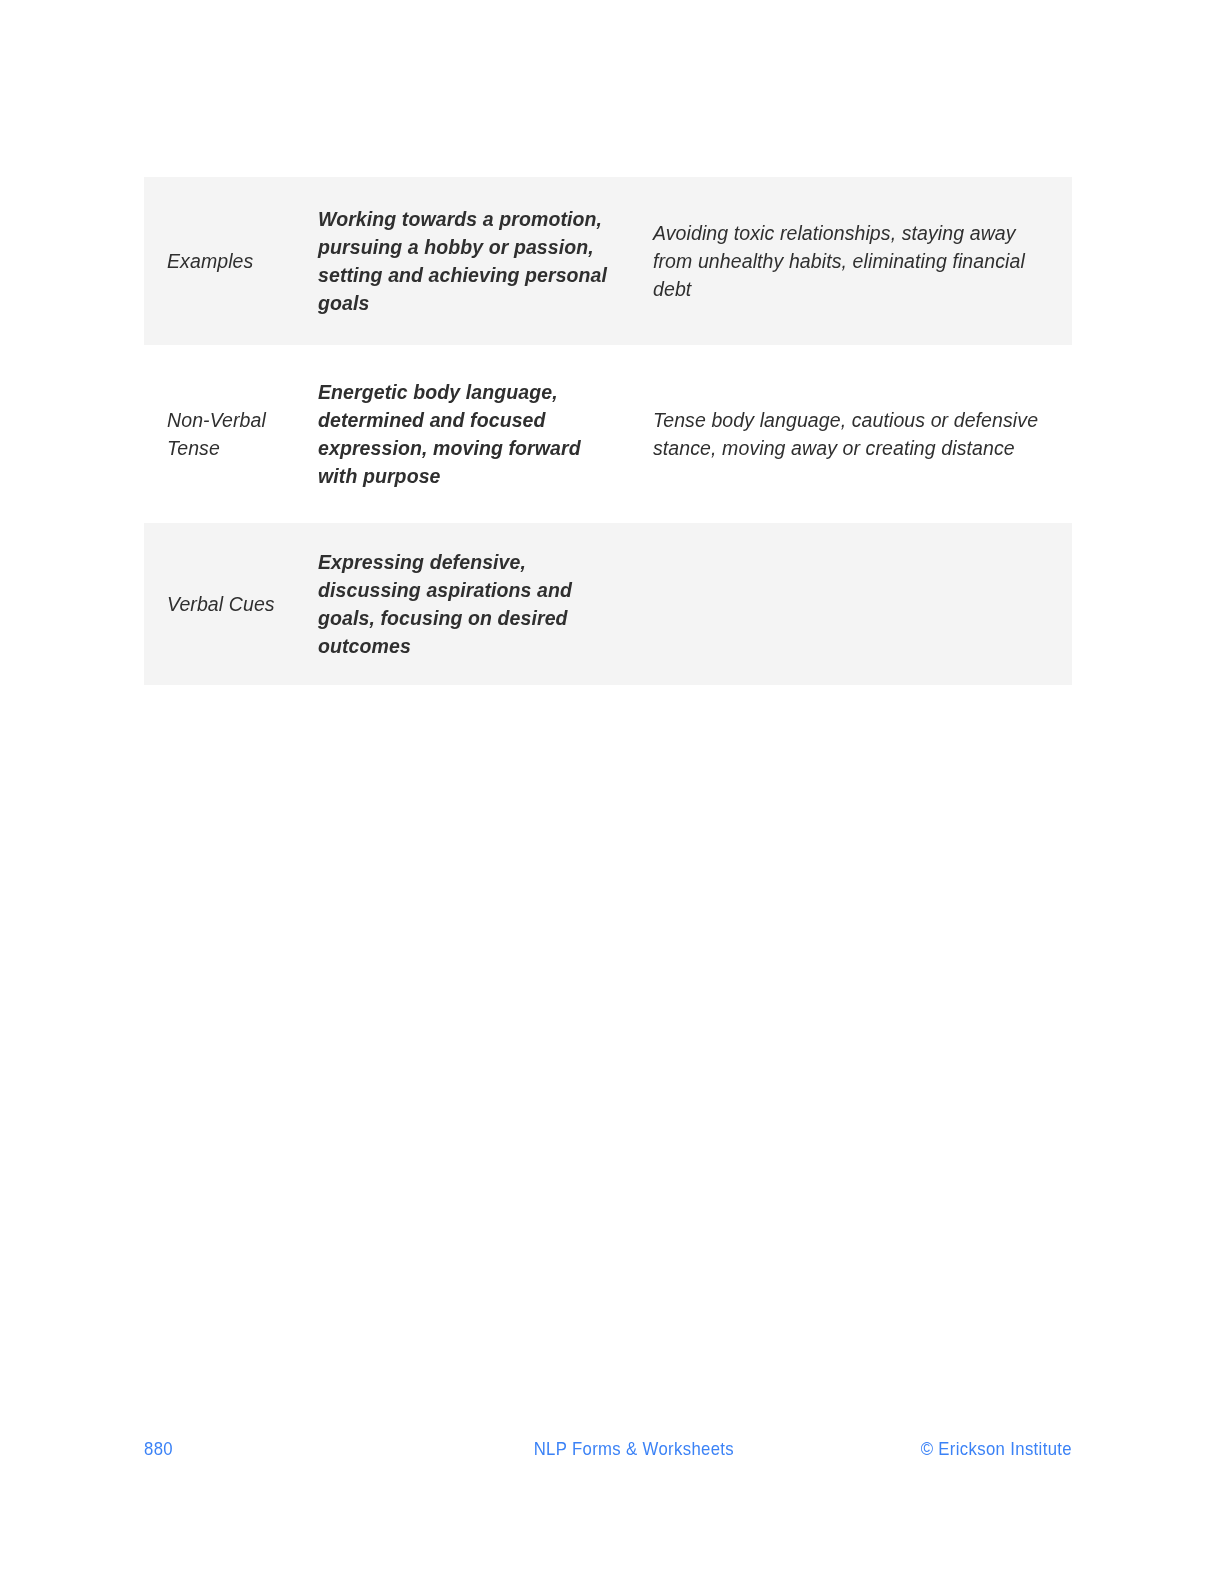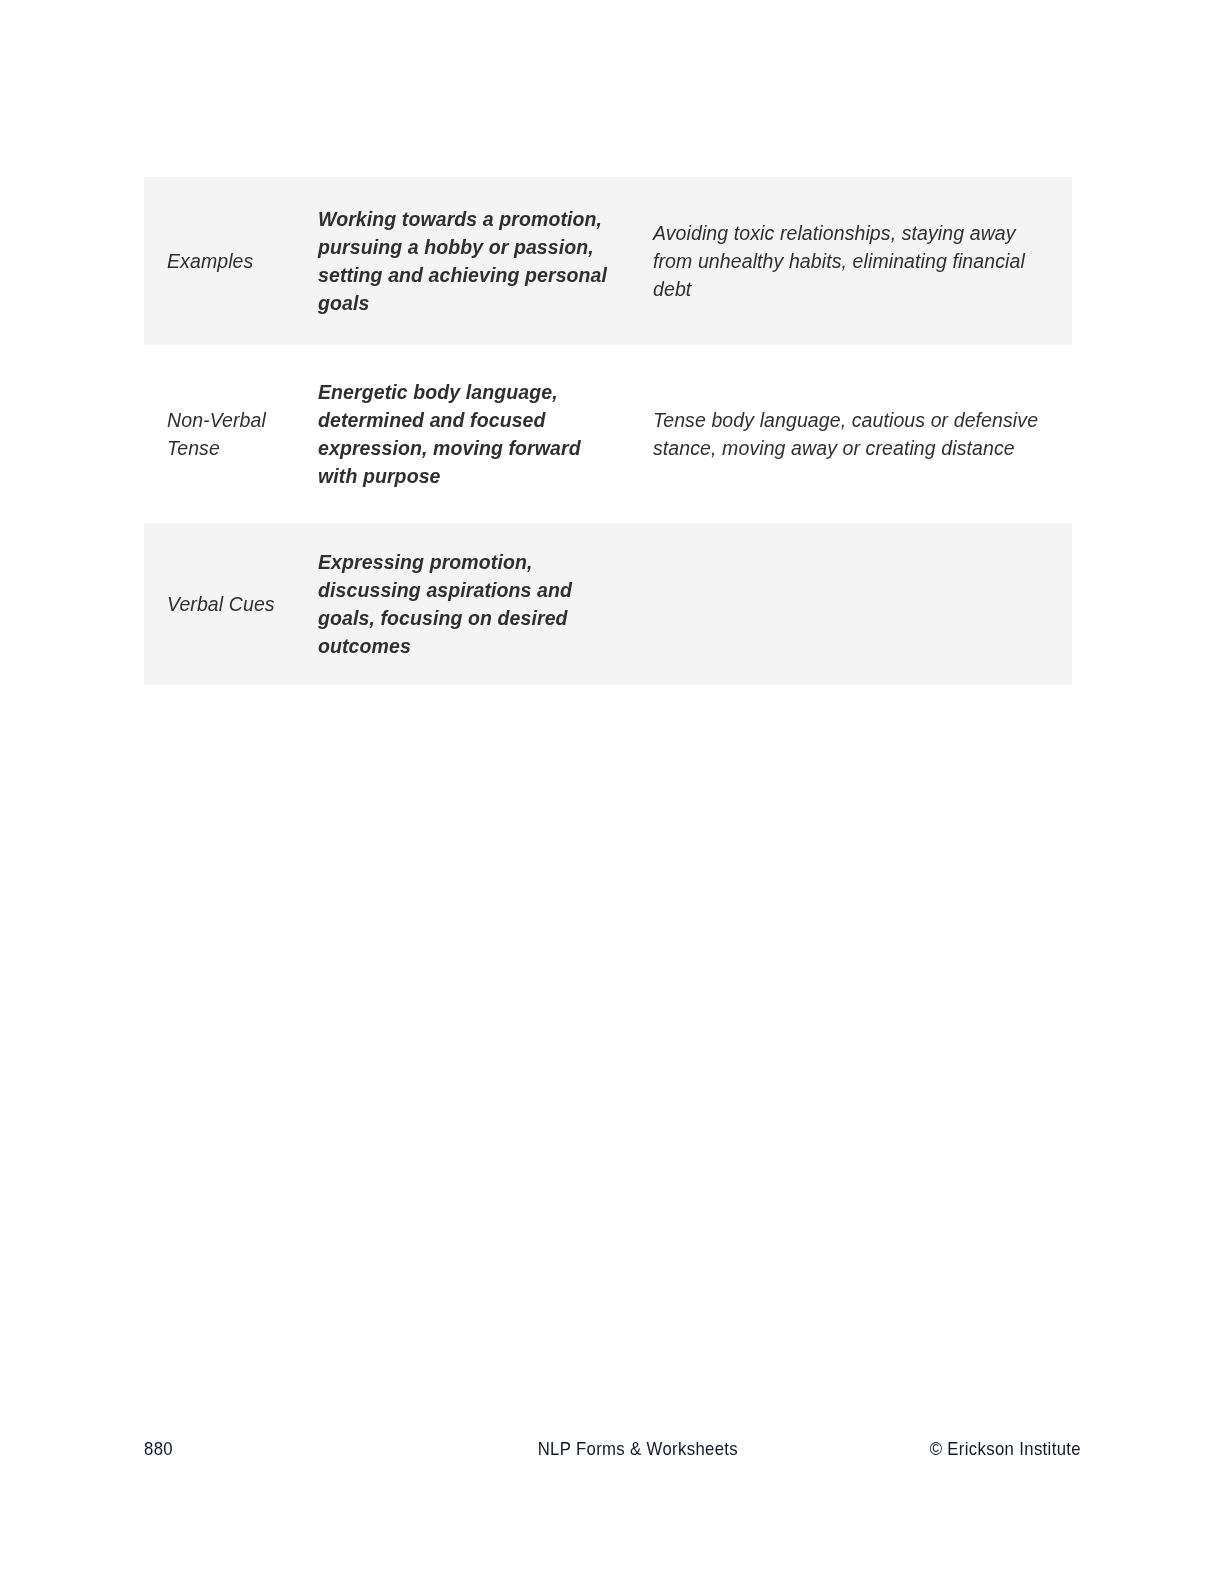--- a/index.html
+++ b/index.html
@@ -71,30 +71,30 @@
   }
   .cell-b {
     width: 419px;
     padding-right: 22px;
   }
 
   
   .footer {
     position: absolute;
     left: 144px;
-    right: 143px;
+    right: 152px;
     top: 1434px;
     height: 30px;
     display: flex;
     align-items: center;
     justify-content: space-between;
     font-family: "Liberation Sans Narrow", "Liberation Sans", "DejaVu Sans", sans-serif;
     font-size: 19px;
     letter-spacing: 0.4px;
-    color: #0f172a;
+    color: #3b82f6;
     font-stretch: condensed;
   }
   .footer-left   { flex: 0 0 auto; transform: scaleX(0.88); transform-origin: left center; }
   .footer-center { flex: 0 0 auto; transform: scaleX(0.88); transform-origin: center center; margin-left: 190px; }
   .footer-right  { flex: 0 0 auto; transform: scaleX(0.88); transform-origin: right center; }
 </style>
 </head>
 <body>
 
 <div class="page">
@@ -108,21 +108,21 @@
     </div>
 
     <div class="t-row r2 plain">
       <div class="cell cell-label">Non-Verbal Tense</div>
       <div class="cell cell-a">Energetic body language, determined and focused expression, moving forward with purpose</div>
       <div class="cell cell-b">Tense body language, cautious or defensive stance, moving away or creating distance</div>
     </div>
 
     <div class="t-row r3 shaded">
       <div class="cell cell-label">Verbal Cues</div>
-      <div class="cell cell-a">Expressing promotion, discussing aspirations and goals, focusing on desired outcomes</div>
+      <div class="cell cell-a">Expressing defensive, discussing aspirations and goals, focusing on desired outcomes</div>
     </div>
 
   </div>
 
   <div class="footer">
     <div class="footer-left">880</div>
     <div class="footer-center">NLP Forms &amp; Worksheets</div>
     <div class="footer-right">© Erickson Institute</div>
   </div>
 

